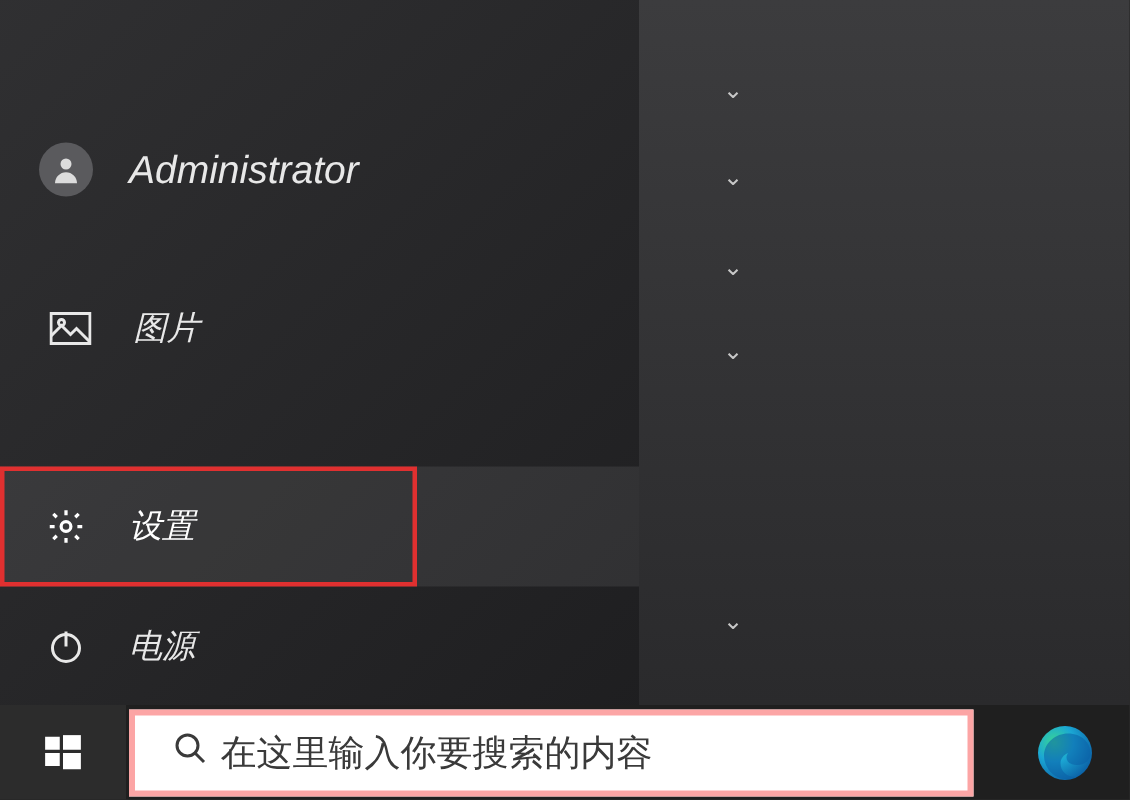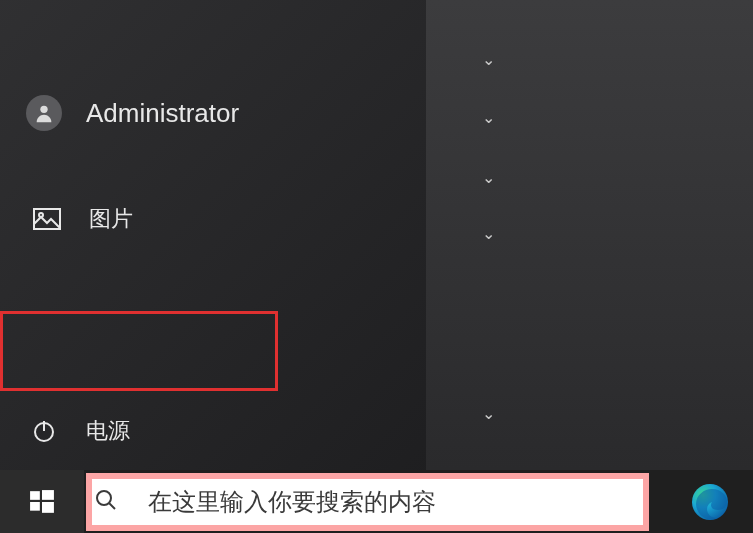--- a/index.html
+++ b/index.html
@@ -12,20 +12,21 @@
       position: relative;
     }
     .start-overlay {
       position: absolute;
       left: 0;
       top: 0;
       width: 426px;
       height: 470px;
       background: linear-gradient(135deg, rgba(48,48,50,0.97) 0%, rgba(30,30,32,0.97) 100%);
       color: #fff;
+      font-style: italic;
     }
     .bg-right {
       position: absolute;
       left: 426px;
       top: 0;
       width: 327px;
       height: 470px;
       background: linear-gradient(180deg, #3c3c3e 0%, #2a2a2c 100%);
     }
     .chevron {
@@ -116,25 +117,25 @@
       justify-content: center;
       background: rgba(255,255,255,0.06);
       cursor: pointer;
     }
     .start-btn svg { fill: #ffffff; }
     .search-box {
       margin-left: 2px;
       width: 563px;
       height: 58px;
       background: #ffffff;
-      border: 6px solid #fca5a5;
-      display: flex;
-      align-items: center;
-      gap: 30px;
-      padding-left: 2px;
+      border: 4px solid #fca5a5;
+      display: flex;
+      align-items: center;
+      gap: 8px;
+      padding-left: 25px;
     }
     .search-icon svg { stroke: #3a3a3a; fill: none; }
     .search-text {
       font-size: 24px;
       color: #3a3a3a;
     }
     .edge-btn {
       margin-left: 36px;
       width: 50px;
       height: 50px;
@@ -175,20 +176,29 @@
         <svg width="28" height="22" viewBox="0 0 28 22" stroke-width="2">
             <rect x="1" y="1" width="26" height="20"></rect>
             <path d="M1 16l7-7 6 6 4-4 9 9"></path>
             <circle cx="8" cy="7" r="2"></circle>
           </svg>
       </span>
       <span>图片</span>
     </div>
   </div>
 
+  <div class="settings-row">
+    <span class="icon">
+      <svg width="26" height="26" viewBox="0 0 24 24" stroke-width="2" stroke="#fff" fill="none">
+        <circle cx="12" cy="12" r="3"></circle>
+        <path d="M12 2v3M12 19v3M4.2 4.2l2.1 2.1M17.7 17.7l2.1 2.1M2 12h3M19 12h3M4.2 19.8l2.1-2.1M17.7 6.3l2.1-2.1"></path>
+      </svg>
+    </span>
+    <span>设置</span>
+  </div>
 
   <div class="menu-row" style="position:absolute; top:404px;justify-content:flex-end;">
     <span class="icon">
       <svg width="24" height="24" viewBox="0 0 24 24" stroke-width="2" stroke="#e8e8e8" fill="none">
           <circle cx="12" cy="13" r="9"></circle>
           <line x1="12" y1="2" x2="12" y2="12"></line>
         </svg>
     </span>
     <span>电源</span>
   </div>

